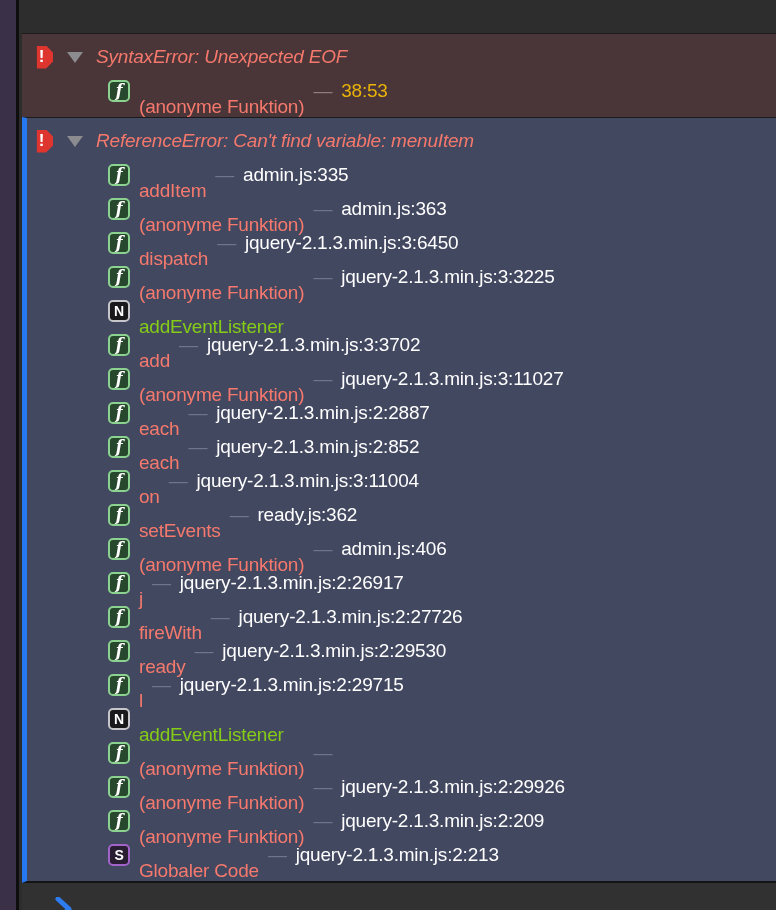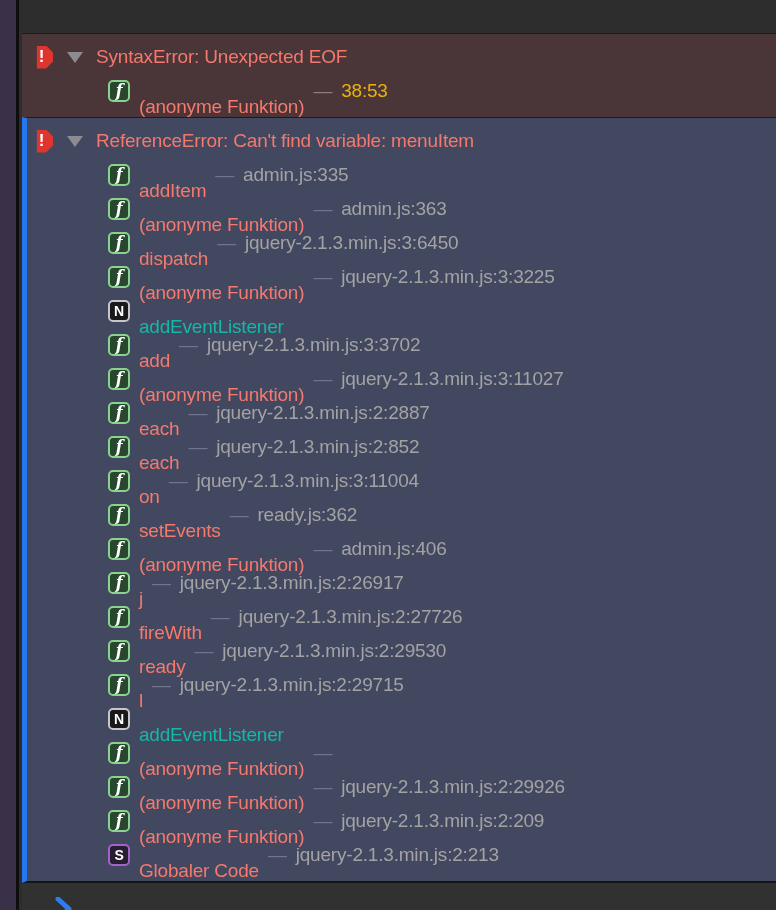--- a/index.html
+++ b/index.html
@@ -46,21 +46,21 @@
     flex: 0 0 auto;
   }
   .disclosure {
     margin-left: 14px;
     width: 0; height: 0;
     border-left: 8px solid transparent;
     border-right: 8px solid transparent;
     border-top: 11px solid #8b8b90;
     flex: 0 0 auto;
   }
-  .group-title { margin-left: 13px; font-size: 19px; color: #f4786b; white-space: nowrap; }
+  .group-title { margin-left: 13px; font-size: 19px; color: #f4786b; white-space: nowrap; font-style: italic; }
 
   .frame-row { height: 34px; display: flex; align-items: center; }
   .variant-error .frame-row    { padding-left: 86px; }
   .variant-selected .frame-row { padding-left: 81px; }
 
   .badge {
     width: 22px; height: 22px;
     border-radius: 5px;
     border: 2px solid;
     display: flex; align-items: center; justify-content: center;
@@ -69,25 +69,25 @@
   }
   .badge.function {
     background: #27482c; border-color: #8bd290;
     font-family: "DejaVu Serif", serif; font-style: italic; font-size: 16px;
     padding-bottom: 2px;
   }
   .badge.native { background: #19191b; border-color: #c6c6cb; font-size: 14px; }
   .badge.script { background: #281d31; border-color: #a263c9; font-size: 14px; }
 
   .fname { margin-left: 9px; font-size: 19px; color: #f5796c; white-space: nowrap; margin-top: 32px; }
-  .frame-row.native .fname { color: #14b8a6; }
+  .frame-row.native .fname { color: #84cc16; }
   .fdash { margin: 0 9px; font-size: 19px; }
   .variant-error .fdash    { color: #917d7f; }
   .variant-selected .fdash { color: #70758d; }
-  .floc { font-size: 19px; color: #a3a3a3; white-space: nowrap; }
+  .floc { font-size: 19px; color: #ffffff; white-space: nowrap; }
   .variant-error .floc { color: #eab308; }
 
   .prompt-area { flex: 1 1 auto; background: #313131; position: relative; }
   .prompt-chevron { position: absolute; left: 33px; top: 14px; }
 </style>
 </head>
 <body>
 
 <div class="console">
   <div class="gutter"></div>

